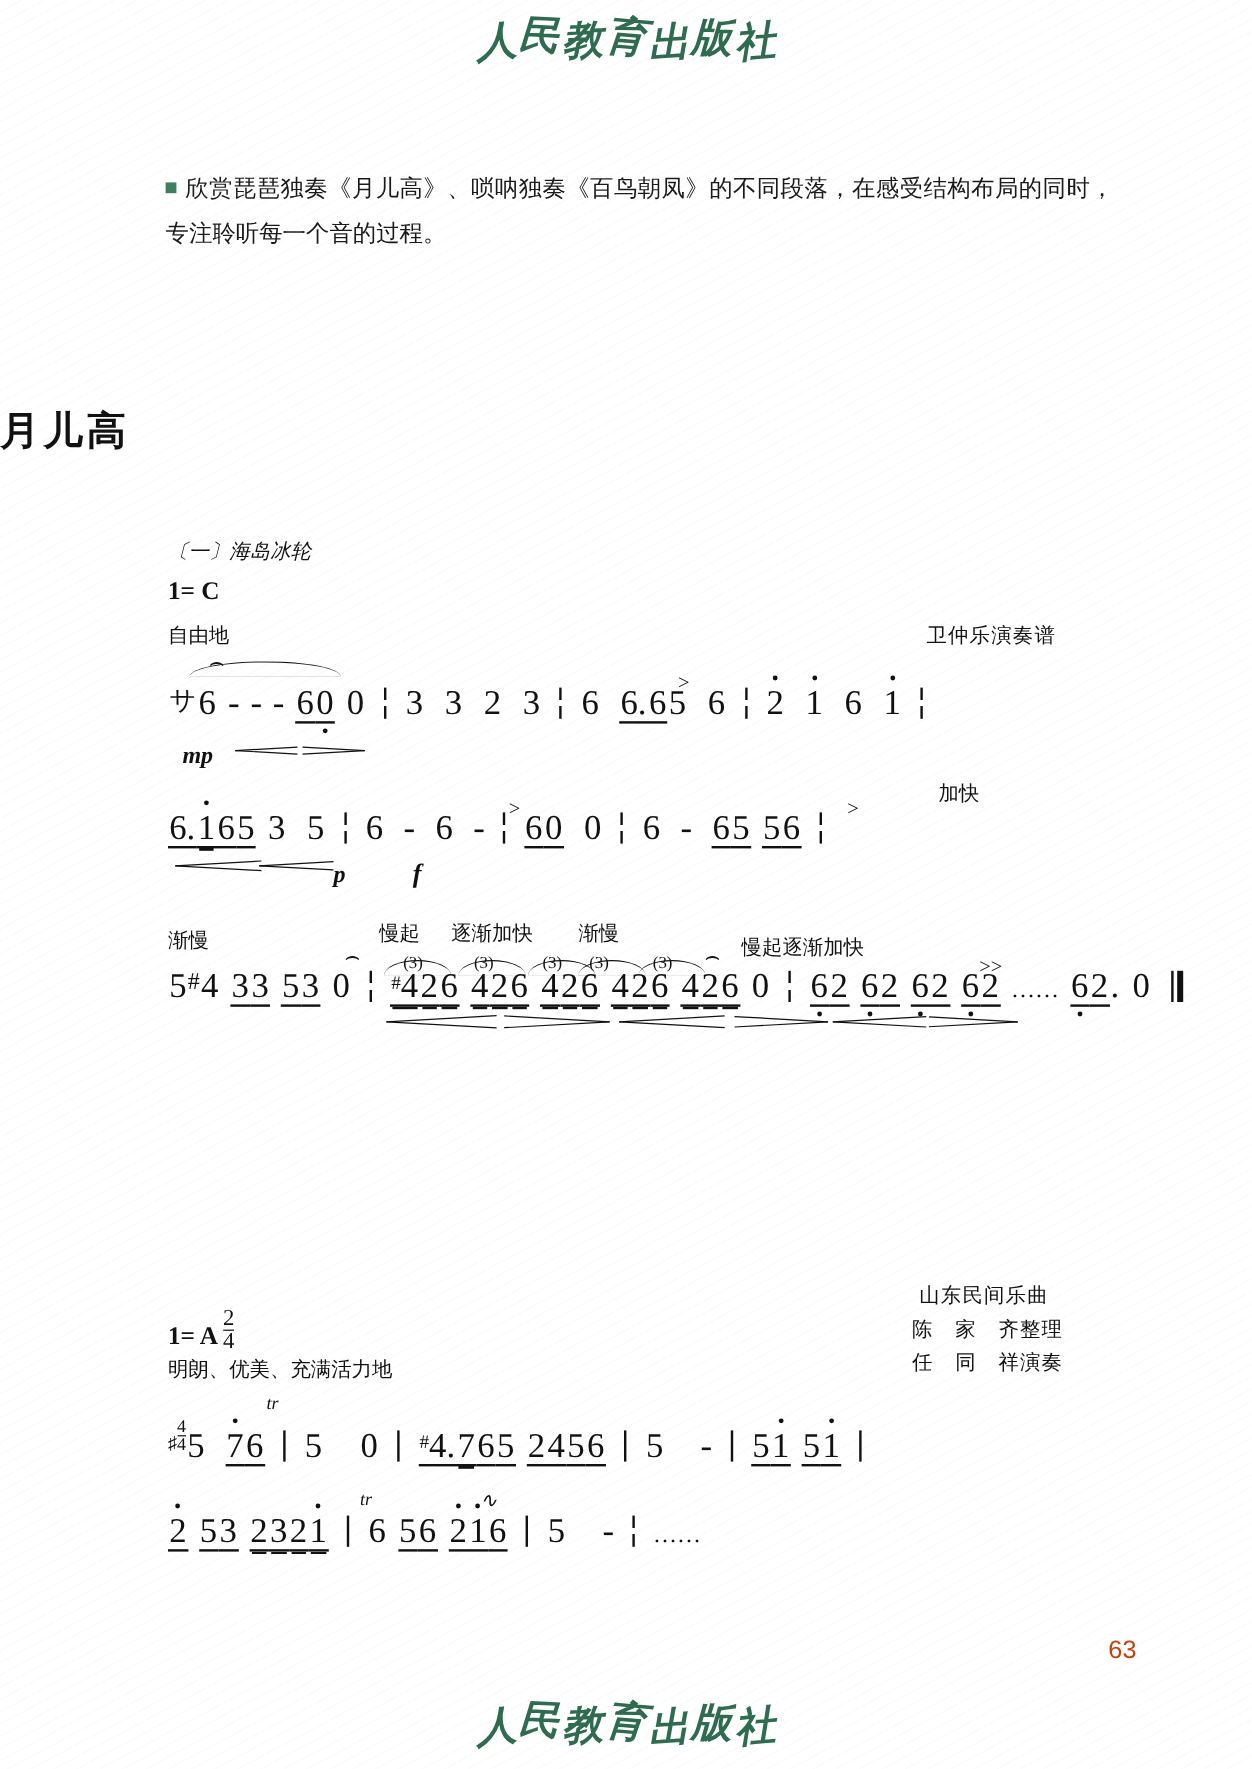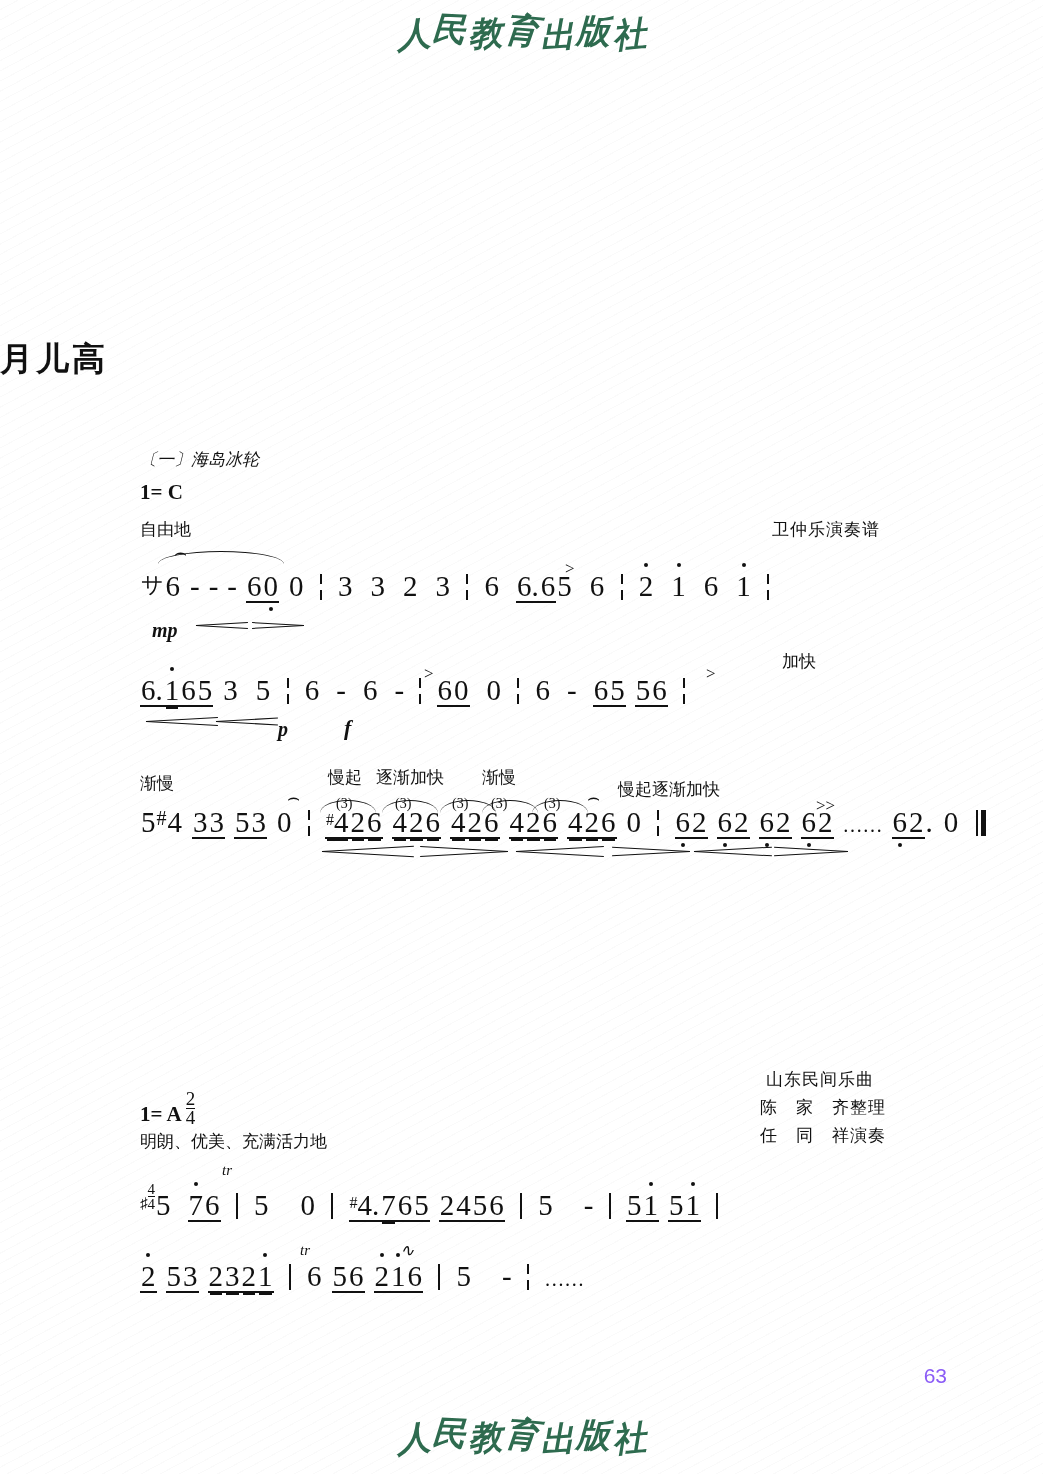--- a/index.html
+++ b/index.html
@@ -243,21 +243,21 @@
     font-family: "Liberation Serif", serif;
     font-style: italic;
     font-size: 15px;
   }
   .page-number {
     position: absolute;
     right: 96px;
     bottom: 86px;
     font-family: "Liberation Sans", sans-serif;
     font-size: 21px;
-    color: #8b5cf6;
+    color: #c2410c;
     margin-top: 36px;
   }
   .time-sig {
     display: inline-block;
     text-align: center;
     font-size: 19px;
     line-height: 0.95;
     vertical-align: -3px;
     font-family: "Liberation Serif", serif;
   }
@@ -268,20 +268,23 @@
 <body>
 
 <div class="page">
   <div class="paper-texture"></div>
 
   <div class="publisher-mark top">
     <span class="pm-1">人</span><span class="pm-2">民</span><span class="pm-3">教</span><span class="pm-4">育</span><span class="pm-5">出</span><span class="pm-6">版</span><span class="pm-7">社</span>
   </div>
   <div style="position:absolute;left:0;top:0;width:0;height:0;overflow:hidden">人民教育出版社</div>
 
+  <div class="intro">
+    <span class="bullet"></span><span>欣赏琵琶独奏《月儿高》、唢呐独奏《百鸟朝凤》的不同段落，在感受结构布局的同时，专注聆听每一个音的过程。</span>
+  </div>
 
   <div class="song-title" style="top:337px;">月儿高</div>
 
   <div class="abs sm-ann-italic" style="left:140px; top:448px;font-family:Liberation Mono, monospace;">〔一〕海岛冰轮</div>
   <div class="abs key-sig" style="left:140px; top:480px;">1= C</div>
   <div class="abs sm-ann" style="left:140px; top:518px;">自由地</div>
   <div class="abs credit" style="left:772px; top:518px;">卫仲乐演奏谱</div>
 
   <div class="abs notes" style="left:140px; top:572px;">
     <span class="n" style="font-size:22px;vertical-align:4px;">サ</span><span class="n">6</span><span class="sp-s"></span>-<span class="sp-s"></span>-<span class="sp-s"></span>-<span class="sp-s"></span><span class="n u1">6</span><span class="n u1 dot-dn">0</span><span class="sp-s"></span><span class="n">0</span>
@@ -313,21 +316,21 @@
   </div>
   <div class="accent-mark" style="left:424px; top:664px;">&gt;</div>
   <div class="accent-mark" style="left:706px; top:664px;">&gt;</div>
   <div class="abs sm-ann" style="left:782px; top:650px;font-family:Liberation Serif, serif;">加快</div>
   <div class="hairpin cresc" style="left:146px; top:716px; width:72px;"></div>
   <div class="hairpin cresc" style="left:216px; top:716px; width:62px;"></div>
   <div class="abs dyn" style="left:278px; top:718px;">p</div>
   <div class="abs dyn" style="left:344px; top:715px; font-size:22px;">f</div>
 
   <div class="abs sm-ann" style="left:140px; top:772px;">渐慢</div>
-  <div class="abs sm-ann" style="left:328px; top:766px;text-align:center;">慢起</div>
+  <div class="abs sm-ann" style="left:316px; top:766px;text-align:center;">慢起</div>
   <div class="abs sm-ann" style="left:376px; top:766px;">逐渐加快</div>
   <div class="abs sm-ann" style="left:482px; top:766px;">渐慢</div>
   <div class="abs sm-ann" style="left:618px; top:778px;">慢起逐渐加快</div>
 
   <div class="abs notes" style="left:140px; top:808px;">
     <span class="n">5</span><span class="acc">#</span><span class="n">4</span><span class="sp-s"></span><span class="n u1">3</span><span class="n u1">3</span><span class="sp-s"></span><span class="n u1">5</span><span class="n u1">3</span><span class="sp-s"></span><span class="n">0</span>
     <span class="dashbar"></span>
     <span class="n u2"><span class="acc" style="font-size:16px;">#</span>4</span><span class="n u2">2</span><span class="n u2">6</span><span class="sp-s"></span><span class="n u2">4</span><span class="n u2">2</span><span class="n u2">6</span><span class="sp-s"></span><span class="n u2">4</span><span class="n u2">2</span><span class="n u2">6</span><span class="sp-s"></span><span class="n u2">4</span><span class="n u2">2</span><span class="n u2">6</span><span class="sp-s"></span><span class="n u2">4</span><span class="n u2">2</span><span class="n u2">6</span><span class="sp-s"></span><span class="n">0</span>
     <span class="dashbar"></span>
     <span class="n u1 dot-dn">6</span><span class="n u1">2</span><span class="sp-s"></span><span class="n u1 dot-dn">6</span><span class="n u1">2</span><span class="sp-s"></span><span class="n u1 dot-dn">6</span><span class="n u1">2</span><span class="sp-s"></span><span class="n u1 dot-dn">6</span><span class="n u1">2</span><span class="sp-s"></span><span style="font-size:20px;">……</span><span class="sp-s"></span><span class="n u1 dot-dn">6</span><span class="n u1">2</span><span class="n">.</span><span class="sp-s"></span><span class="n">0</span>

